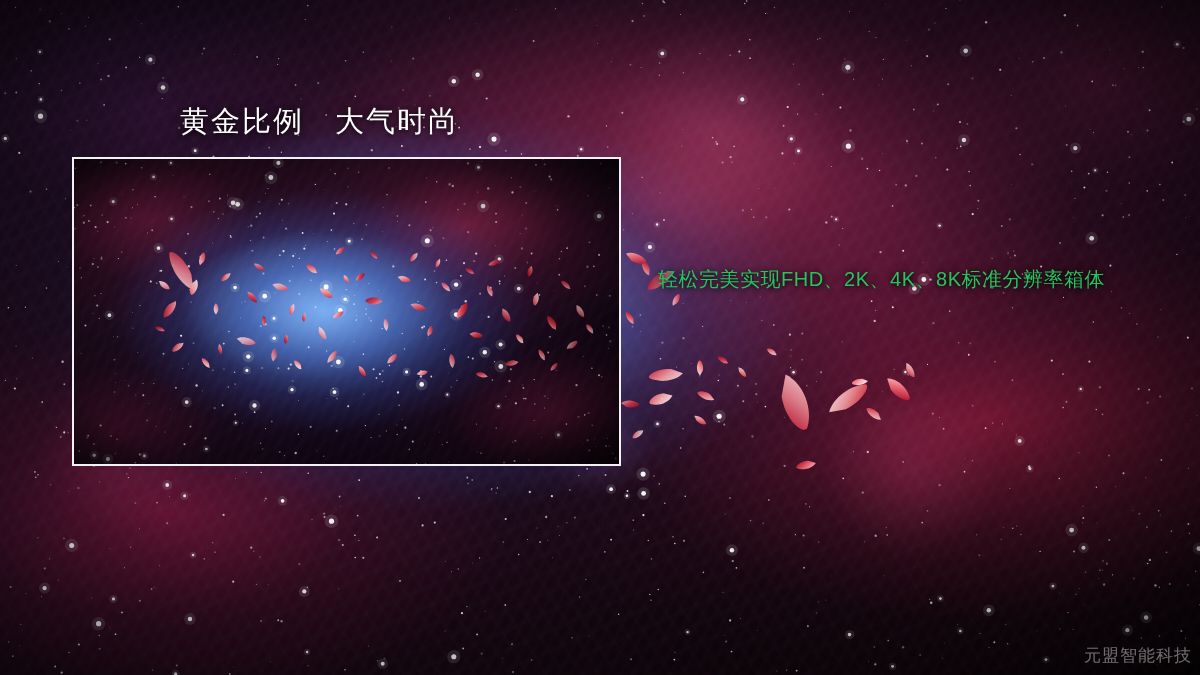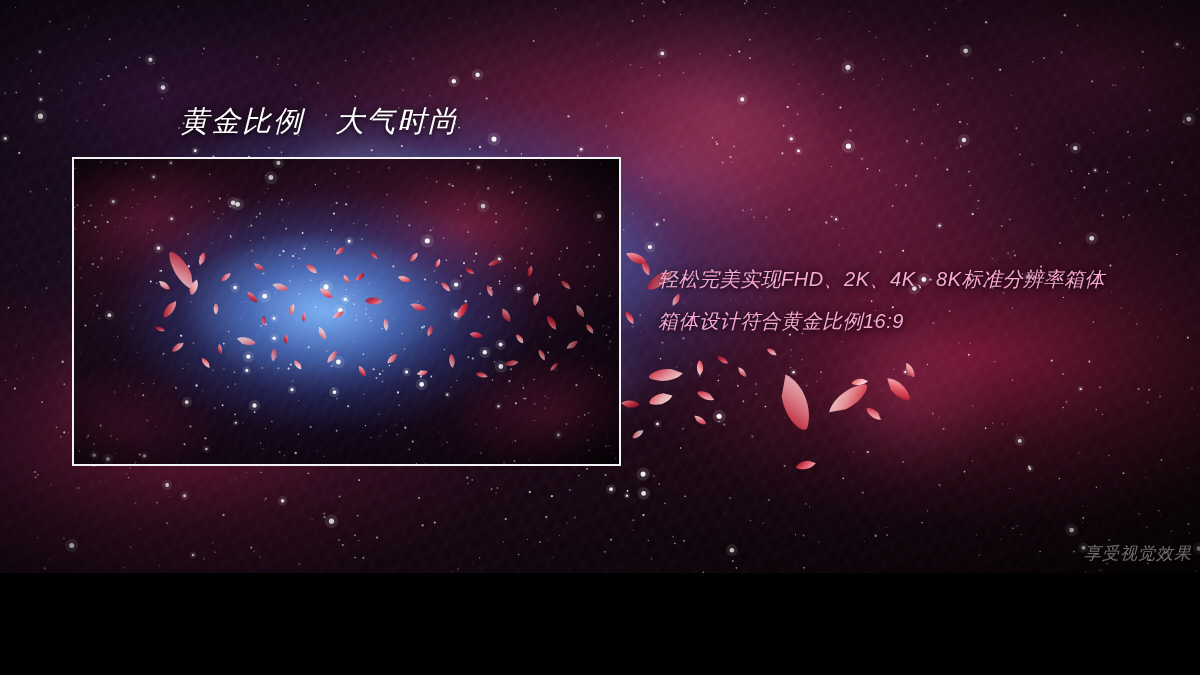--- a/index.html
+++ b/index.html
@@ -4,24 +4,23 @@
 <title>Slide</title>
 <style>
   html,body{margin:0;padding:0;background:#000;}
   body{
     font-family:"Liberation Sans","DejaVu Sans",sans-serif;
     -webkit-font-smoothing:antialiased;
   }
   .slide{
     position:relative;
     width:1200px;
-    height:573px;
+    height:675px;
     overflow:hidden;
     background:#07030a;
-    font-style:italic;
   }
 
   
   .bg-base{
     position:absolute; inset:0;
     background:
       radial-gradient(ellipse 46% 44% at 36% 46%, rgba(98,150,225,0.95) 0%, rgba(62,98,180,0.72) 26%, rgba(40,54,120,0.42) 46%, rgba(18,18,52,0.10) 68%, rgba(0,0,0,0) 82%),
       radial-gradient(ellipse 30% 30% at 33% 44%, rgba(175,205,250,0.70) 0%, rgba(120,165,235,0.40) 38%, rgba(60,90,170,0.12) 66%, rgba(0,0,0,0) 84%),
       radial-gradient(ellipse 62% 58% at 55% 30%, rgba(176,46,86,0.80) 0%, rgba(136,32,72,0.52) 32%, rgba(78,18,48,0.22) 56%, rgba(0,0,0,0) 76%),
       radial-gradient(ellipse 52% 50% at 82% 62%, rgba(168,30,70,0.70) 0%, rgba(110,20,50,0.42) 34%, rgba(50,10,28,0.16) 60%, rgba(0,0,0,0) 80%),
@@ -108,21 +107,21 @@
     text-shadow:0 1px 5px rgba(0,0,0,.72), 0 0 14px rgba(0,0,0,.5);
   }
   .body-text{
     position:absolute;
     left:658px; top:258px;
     width:500px;
   }
   .body-line{
     font-size:20px;
     line-height:42px;
-    color:#f9a8d4;
+    color:#22c55e;
     letter-spacing:.5px;
     white-space:pre;
     text-shadow:0 1px 4px rgba(0,0,0,.78), 0 0 12px rgba(0,0,0,.55);
   }
   .watermark{
     position:absolute;
     right:8px; bottom:8px;
     font-size:17px;
     letter-spacing:1px;
     color:rgba(236,232,236,0.46);
@@ -2583,17 +2582,16 @@
           </defs>
           <path d="M -8 0 C -4 -4 4 -3.8 8 -0.72 C 8.96 0.88 4 4 -2.6666666666666665 2.88 Z" fill="url(#pg14530)"></path>
         </g>
       </g>
   </svg>
 
   <div class="title">黄金比例　大气时尚</div>
 
   <div class="body-text">
     <div class="body-line">轻松完美实现FHD、2K、4K、8K标准分辨率箱体</div>
-    <div class="body-line">箱体设计符合黄金比例16:9</div>
   </div>
 
-  <div class="watermark">享受视觉效果</div>
+  <div class="watermark">元盟智能科技</div>
 </div>
 
 </body></html>

